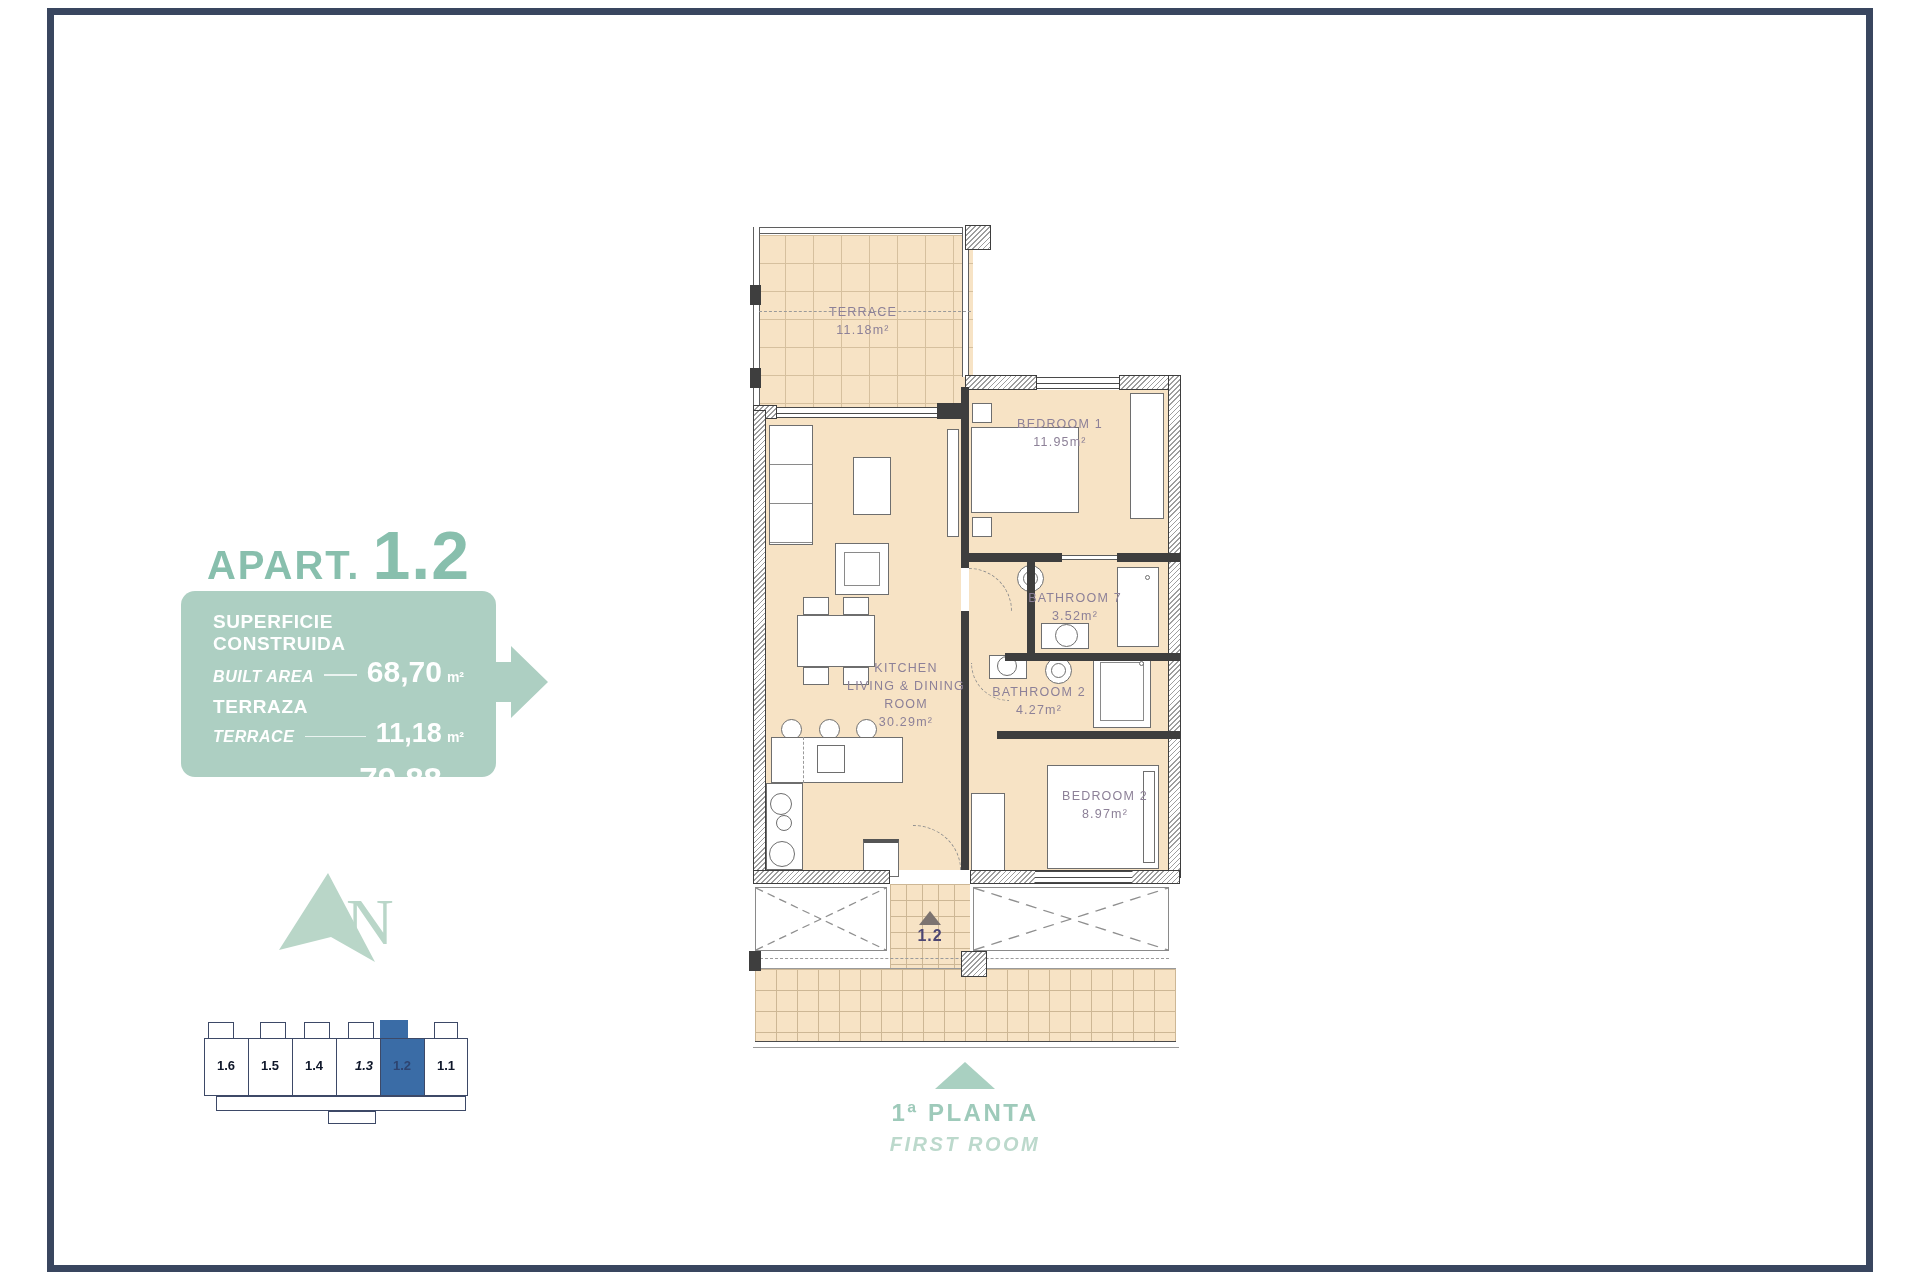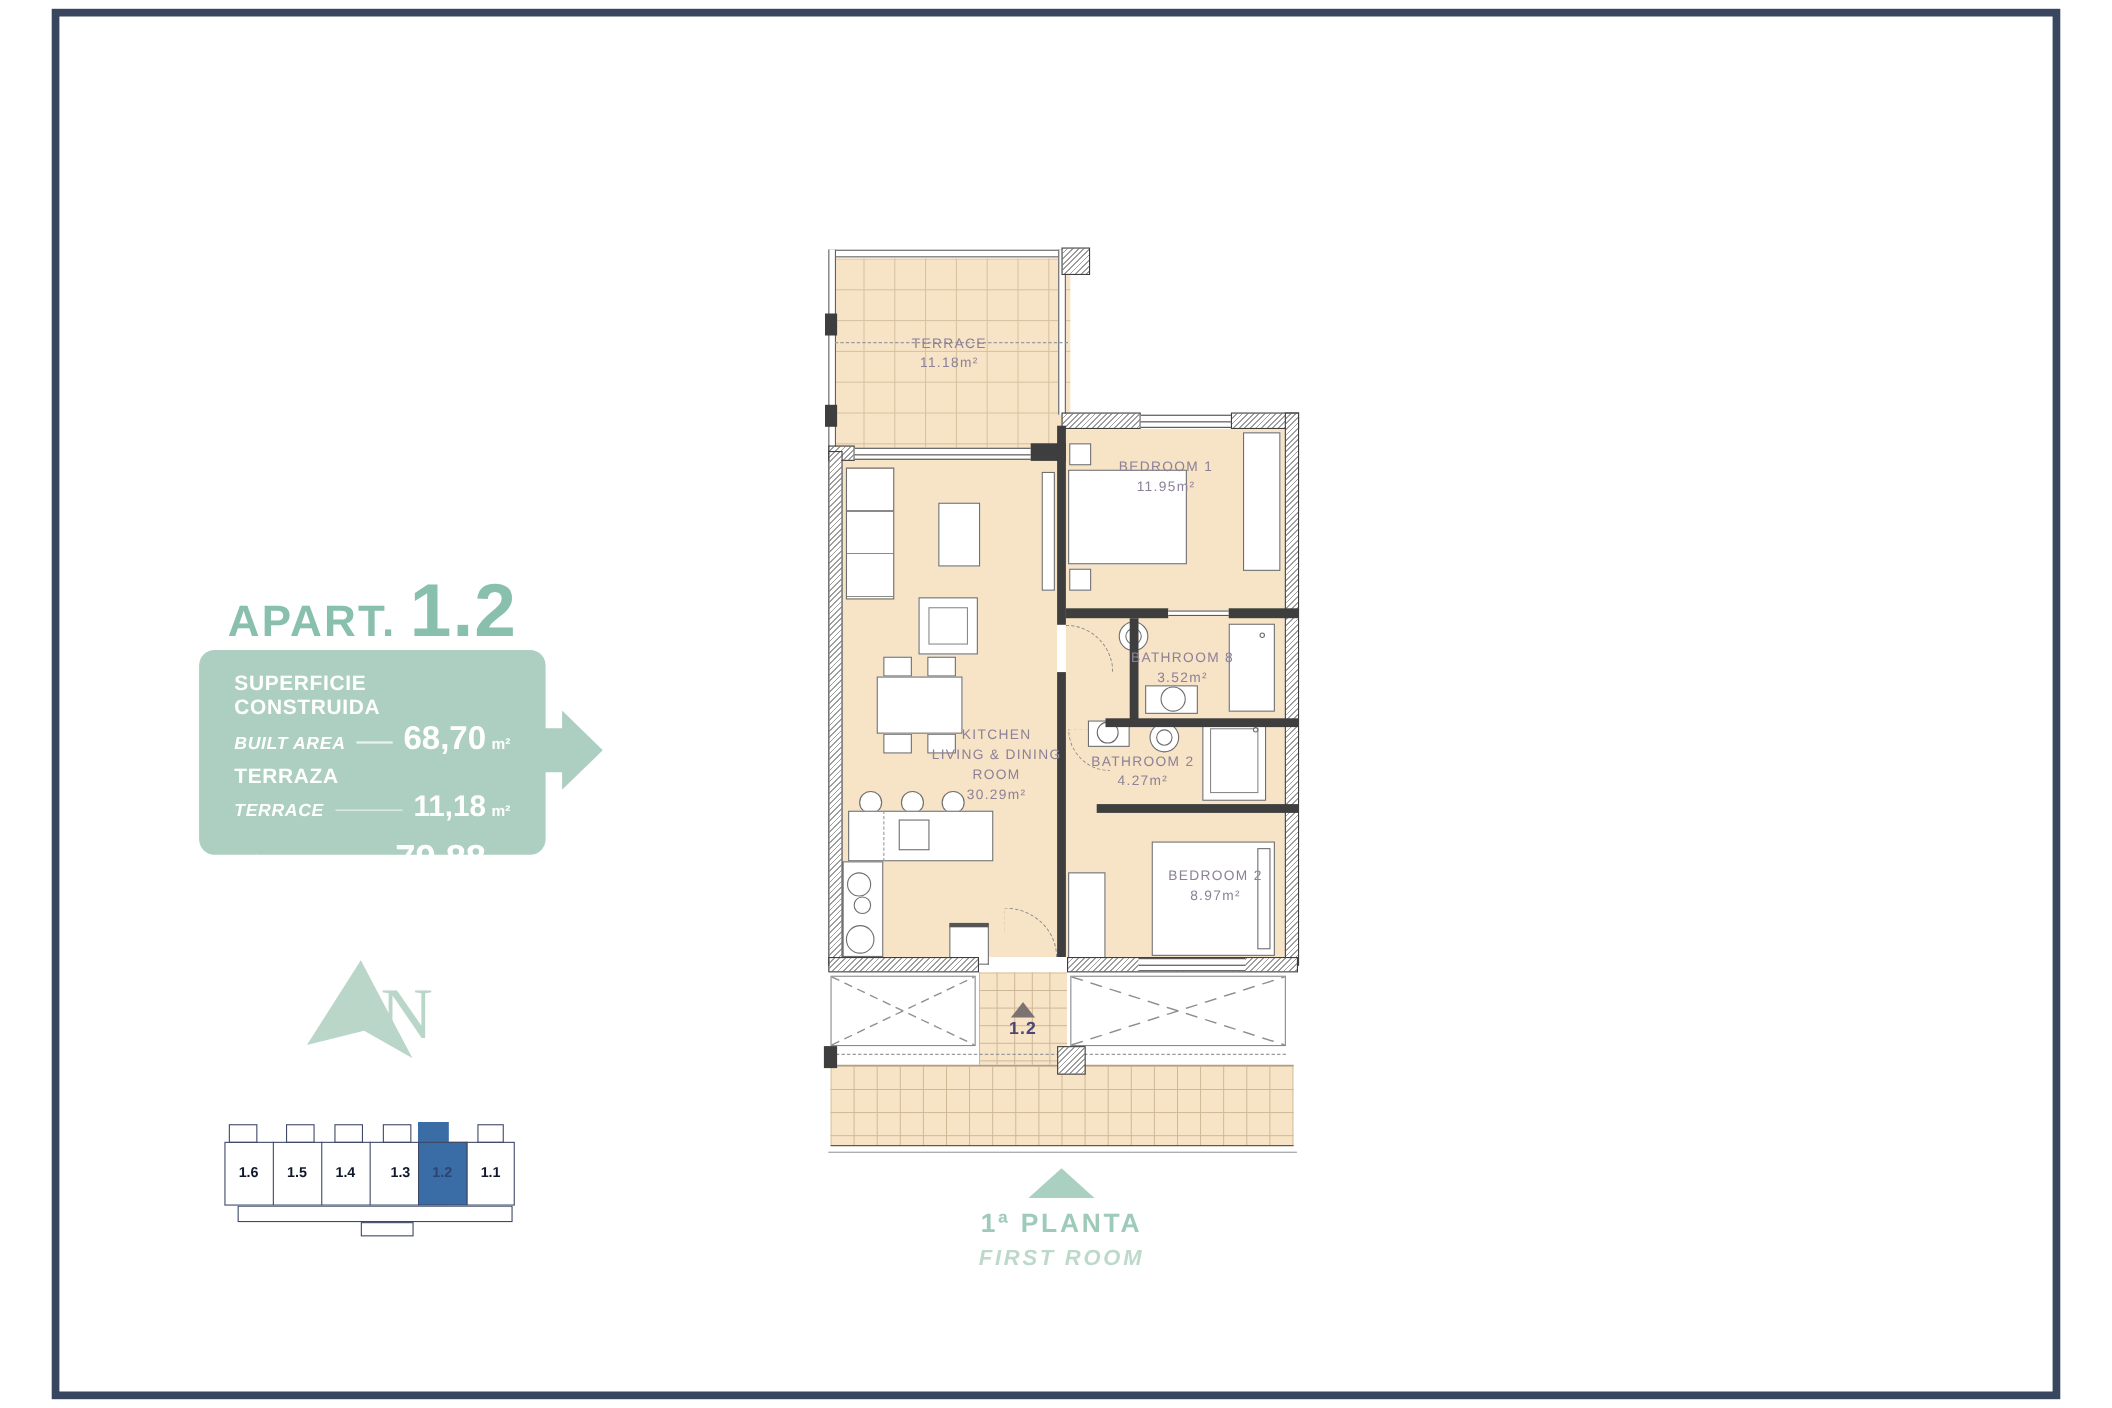--- a/index.html
+++ b/index.html
@@ -121,21 +121,21 @@
   <div class="a kp-blue" style="left:184px;top:24px;width:45px;height:58px;"></div>
   <div class="a kp-border" style="left:8px;top:24px;width:264px;height:58px;"></div>
   <div class="a kp-sep" style="left:52px;top:24px;height:58px;"></div>
   <div class="a kp-sep" style="left:96px;top:24px;height:58px;"></div>
   <div class="a kp-sep" style="left:140px;top:24px;height:58px;"></div>
   <div class="a kp-sep" style="left:184px;top:24px;height:58px;"></div>
   <div class="a kp-sep" style="left:228px;top:24px;height:58px;"></div>
   <div class="a kp-lbl" style="left:8px;top:44px;width:44px;">1.6</div>
   <div class="a kp-lbl" style="left:52px;top:44px;width:44px;">1.5</div>
   <div class="a kp-lbl" style="left:96px;top:44px;width:44px;">1.4</div>
-  <div class="a kp-lbl" style="left:140px;top:44px;width:56px;">1.3</div>
+  <div class="a kp-lbl" style="left:140px;top:44px;width:56px;font-style:italic;">1.3</div>
   <div class="a kp-lbl on-blue" style="left:184px;top:44px;width:44px;">1.2</div>
   <div class="a kp-lbl" style="left:228px;top:44px;width:44px;">1.1</div>
   <div class="a kp-line" style="left:20px;top:82px;width:250px;height:15px;"></div>
   <div class="a kp-line" style="left:132px;top:97px;width:48px;height:13px;"></div>
 </div>
 
 <div class="a" style="left:745px;top:225px;width:440px;height:830px;">
 
   <div class="a beige grid-lg" style="left:12px;top:10px;width:216px;height:172px;"></div>
   <div class="a beige" style="left:21px;top:192px;width:195px;height:453px;"></div>
@@ -238,21 +238,21 @@
 
   <div class="a roomlbl" style="left:48px;top:78px;width:140px;">
     <div>TERRACE</div>
     <div>11.18m²</div>
   </div>
   <div class="a roomlbl" style="left:240px;top:190px;width:150px;">
     <div>BEDROOM 1</div>
     <div>11.95m²</div>
   </div>
   <div class="a roomlbl" style="left:262px;top:364px;width:136px;">
-    <div>BATHROOM 8</div>
+    <div>BATHROOM 7</div>
     <div>3.52m²</div>
   </div>
   <div class="a roomlbl" style="left:232px;top:458px;width:124px;">
     <div>BATHROOM 2</div>
     <div>4.27m²</div>
   </div>
   <div class="a roomlbl" style="left:288px;top:562px;width:144px;">
     <div>BEDROOM 2</div>
     <div>8.97m²</div>
   </div>

